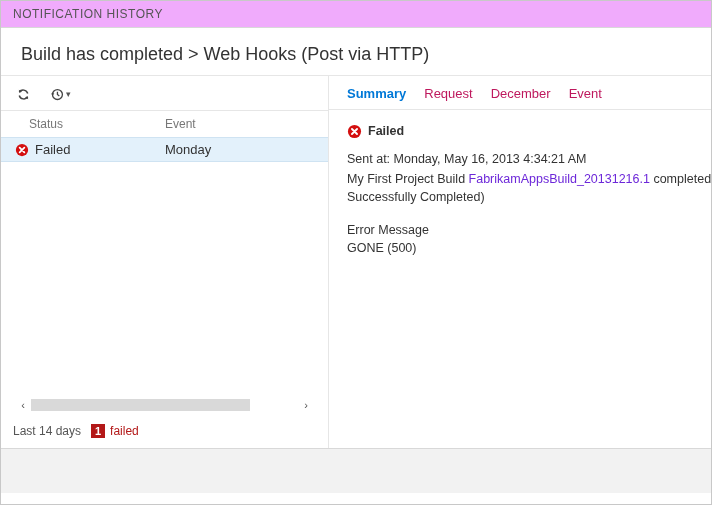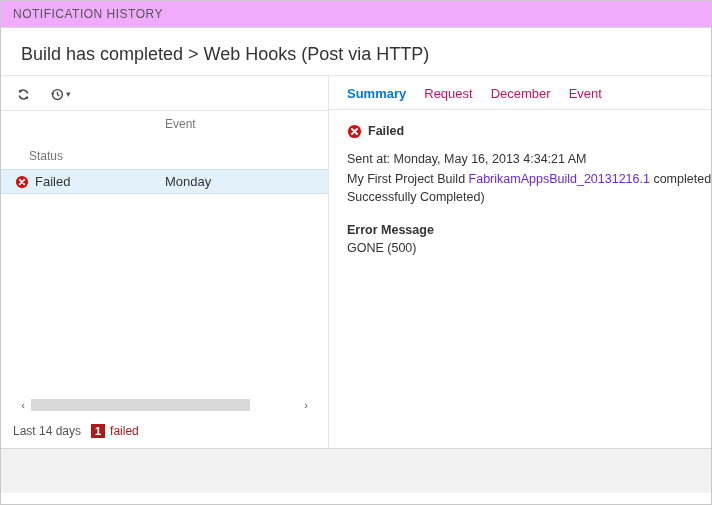--- a/index.html
+++ b/index.html
@@ -63,21 +63,21 @@
   .caret-down {
     font-size: 9px;
     color: #555;
   }
   .grid-head {
     display: flex;
     padding: 6px 14px;
     color: #777;
     font-size: 12px;
   }
-  .grid-head .col-status { width: 150px; padding-left: 14px; margin-top: 32px; }
+  .grid-head .col-status { width: 150px; padding-left: 14px; }
   .grid-head .col-event { flex: 1; padding-left: 0; }
   .grid-row {
     display: flex;
     align-items: center;
     padding: 4px 14px;
     background: #e3f1fb;
     border-top: 1px solid #cfe3f2;
     border-bottom: 1px solid #cfe3f2;
   }
   .grid-row .col-status {
@@ -166,21 +166,21 @@
   }
   .fail-head {
     display: flex;
     align-items: center;
     gap: 6px;
     font-weight: bold;
     margin-bottom: 10px;
   }
   .sent-line { margin-bottom: 2px; }
   .build-link { color: #6d28d9; cursor: pointer; }
-  .err-head { font-weight: bold; margin-top: 14px; }
+  .err-head { font-weight: normal; margin-top: 14px; }
   .footer {
     height: 45px;
     background: #f2f2f2;
     border-top: 1px solid #d8d8d8;
   }
   svg { display: block; }
   .wrap-line { white-space: nowrap; }
 </style>
 </head>
 <body>

